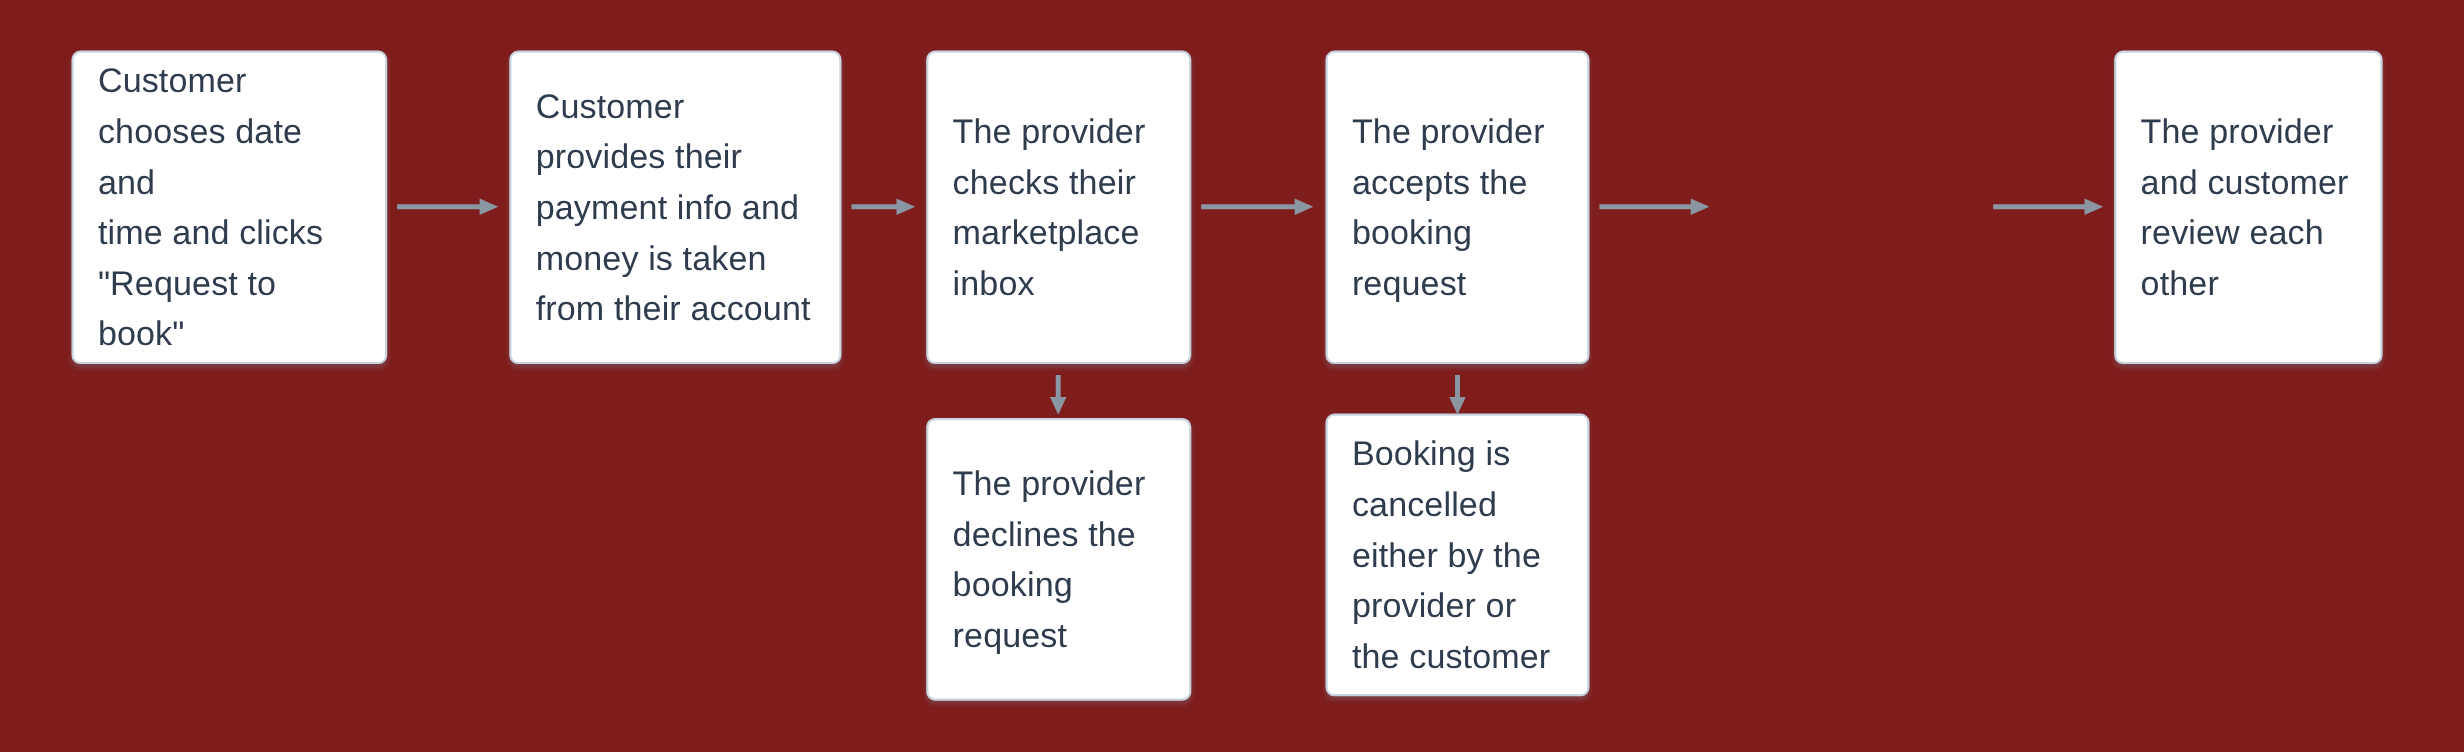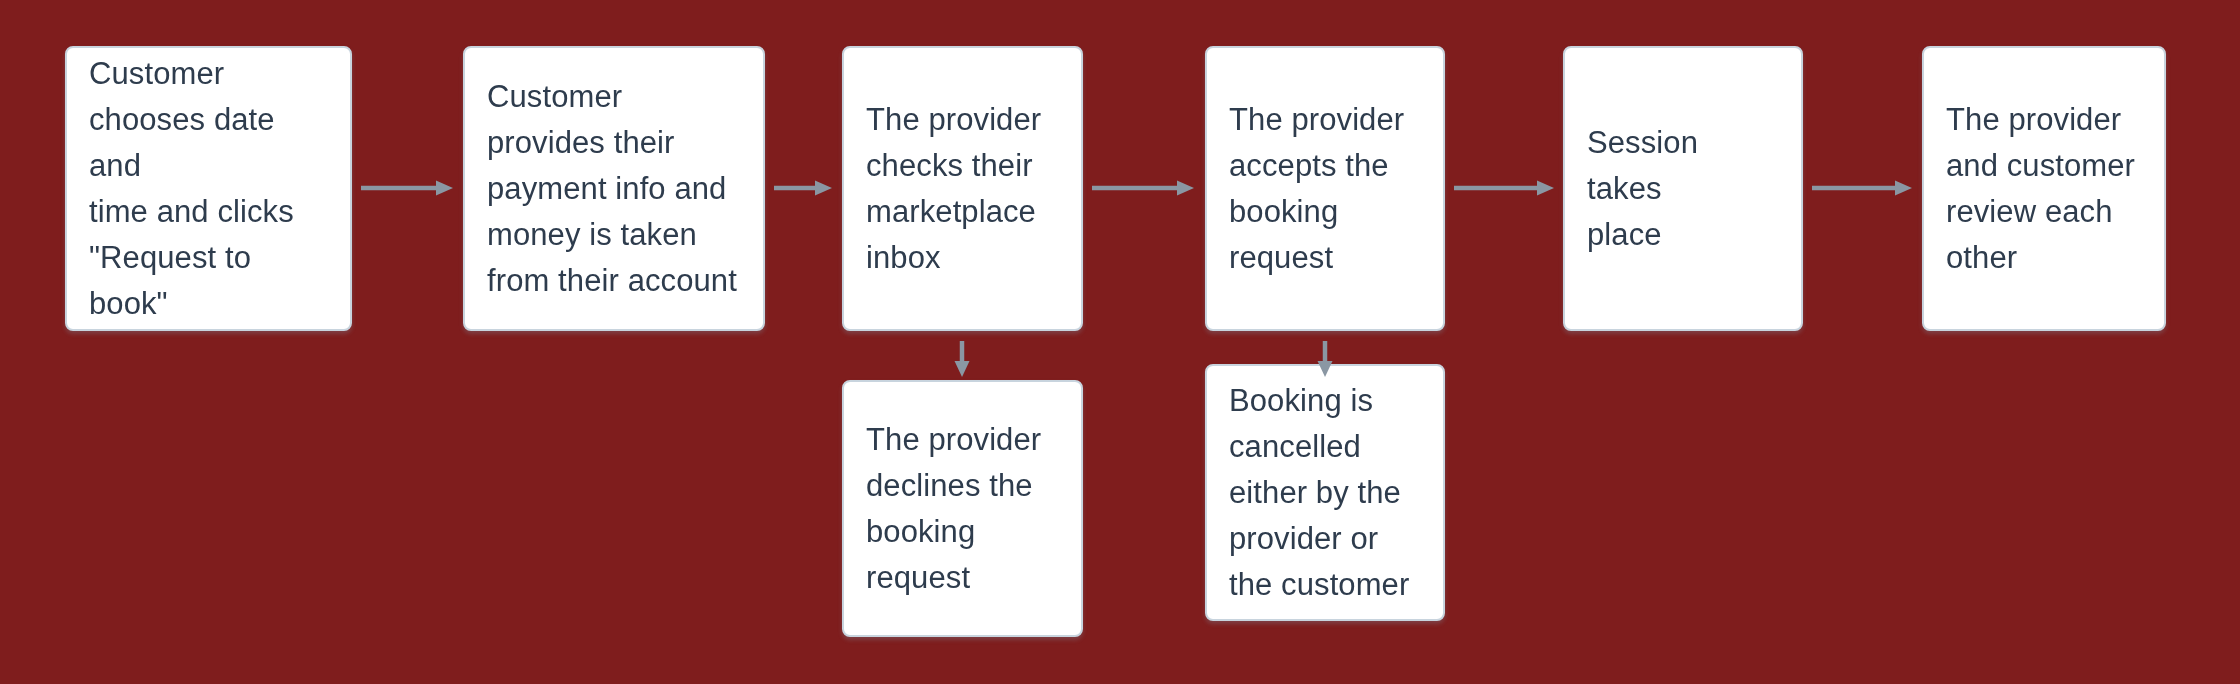--- a/index.html
+++ b/index.html
@@ -35,21 +35,21 @@
   }
   
   .box-step1 { left: 65px;   top: 46px;  width: 287px; height: 285px; }
   .box-step2 { left: 463px;  top: 46px;  width: 302px; height: 285px; }
   .box-step3 { left: 842px;  top: 46px;  width: 241px; height: 285px; }
   .box-step4 { left: 1205px; top: 46px;  width: 240px; height: 285px; }
   .box-step5 { left: 1563px; top: 46px;  width: 240px; height: 285px; }
   .box-step6 { left: 1922px; top: 46px;  width: 244px; height: 285px; }
   
   .box-branchA { left: 842px;  top: 380px; width: 241px; height: 257px; }
-  .box-branchB { left: 1205px; top: 364px; width: 240px; height: 257px; }
+  .box-branchB { left: 1205px; top: 376px; width: 240px; height: 257px; }
 
   .arrow {
     position: absolute;
     display: block;
   }
   .arrow-right-1 { left: 360px;  top: 177px; }
   .arrow-right-2 { left: 773px;  top: 177px; }
   .arrow-right-3 { left: 1091px; top: 177px; }
   .arrow-right-4 { left: 1453px; top: 177px; }
   .arrow-right-5 { left: 1811px; top: 177px; }
@@ -86,24 +86,20 @@
 inbox</div>
   </div>
 
   <div class="flow-box box-step4">
     <div class="step-text">The provider
 accepts the
 booking
 request</div>
   </div>
 
-  <div class="flow-box box-step5">
-    <div class="step-text">Session takes
-place</div>
-  </div>
 
   <div class="flow-box box-step6">
     <div class="step-text">The provider
 and customer
 review each
 other</div>
   </div>
 
   <div class="flow-box box-branchA">
     <div class="step-text">The provider

